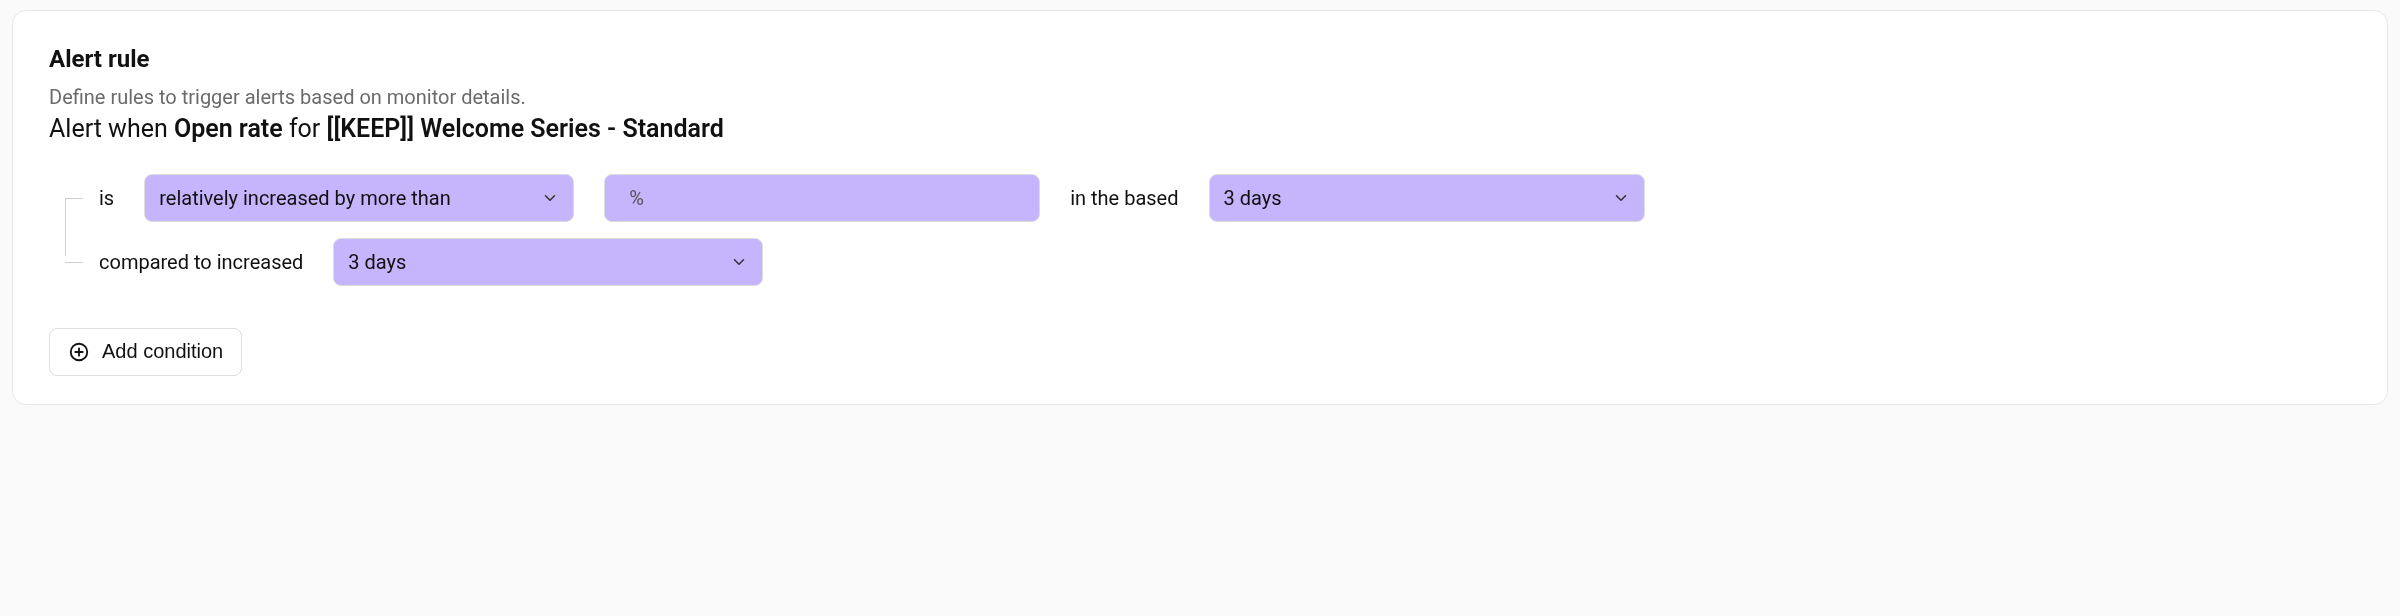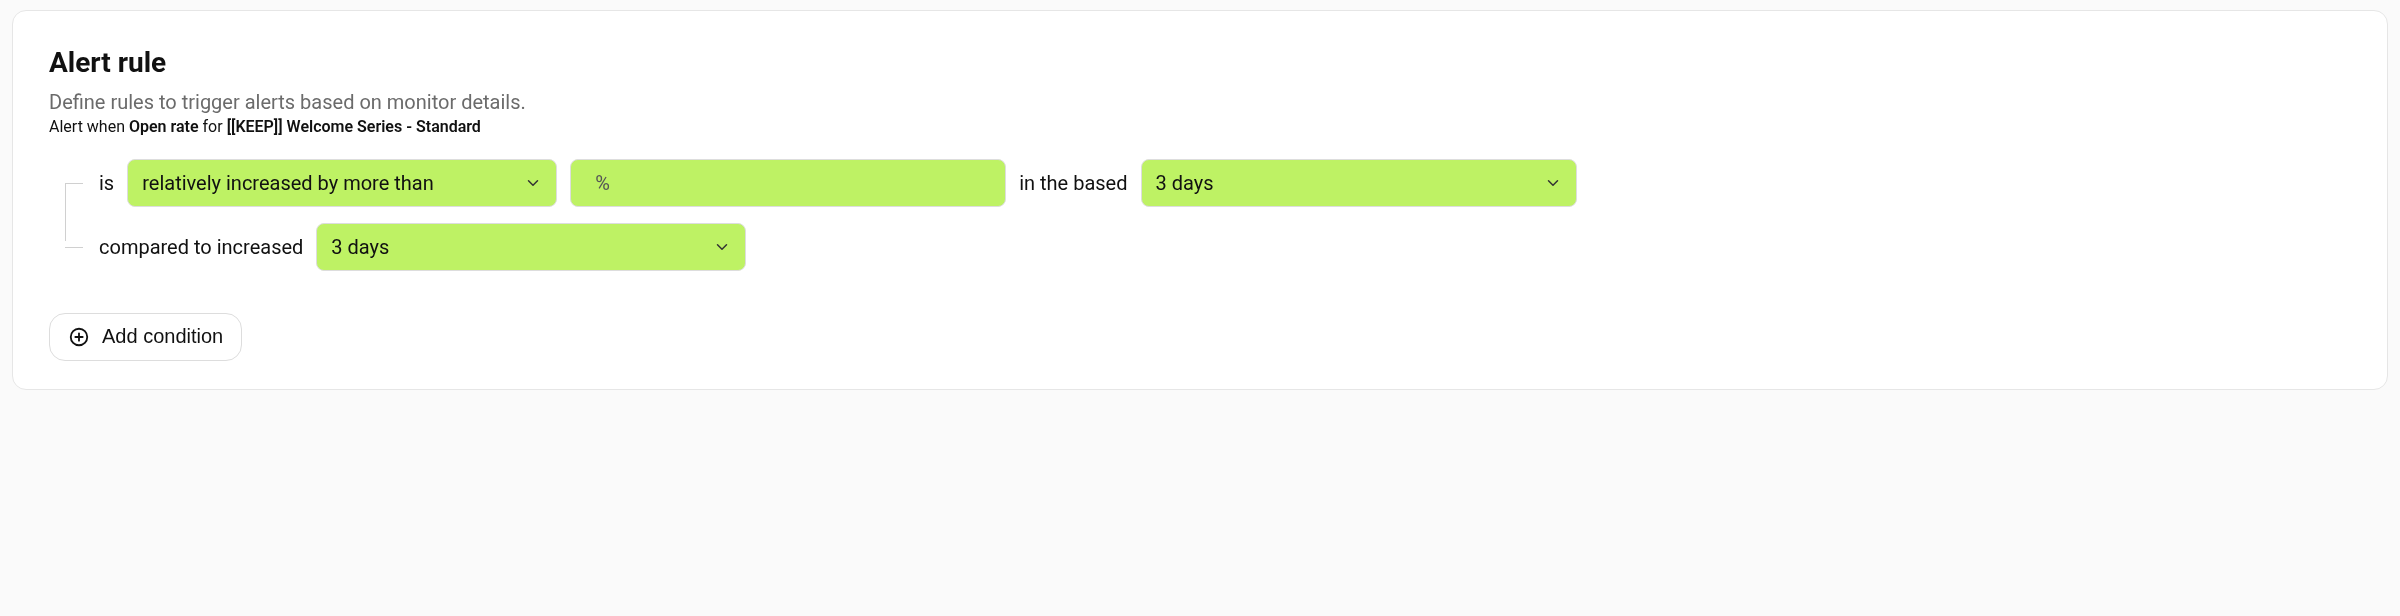--- a/index.html
+++ b/index.html
@@ -11,33 +11,33 @@
       line-height: 1.4;
     }
     .card {
       background: #fff;
       border: 1px solid #e6e6e6;
       border-radius: 14px;
       margin: 10px 12px;
       padding: 32px 36px 28px 36px;
     }
     .title {
-      font-size: 28px;
+      font-size: 24px;
       font-weight: 700;
       color: #111;
       margin-bottom: 6px;
     }
     .subtitle {
       font-size: 20px;
       color: #6b6b6b;
     }
     .sentence {
-      font-size: 16px;
-      color: #111;
-      margin-bottom: 20px;
+      font-size: 25px;
+      color: #111;
+      margin-bottom: 28px;
     }
     .sentence .metric,
     .sentence .flow {
       font-weight: 600;
     }
     .rules-block {
       position: relative;
       padding-left: 44px;
       margin-left: 6px;
     }
@@ -46,21 +46,21 @@
       position: absolute;
       left: 10px;
       top: 24px;
       bottom: 30px;
       width: 1px;
       background: #d0d0d0;
     }
     .rule-row {
       display: flex;
       align-items: center;
-      gap: 13px;
+      gap: 30px;
       position: relative;
       min-height: 48px;
       margin-bottom: 16px;
     }
     .rule-row::before {
       content: "";
       position: absolute;
       left: -34px;
       top: 50%;
       width: 18px;
@@ -71,21 +71,21 @@
       font-size: 20px;
       color: #111;
       white-space: nowrap;
     }
     .select, .input-wrap {
       display: flex;
       align-items: center;
       height: 48px;
       border: 1px solid #ddd;
       border-radius: 8px;
-      background: #bef264;
+      background: #c4b5fd;
       padding: 0 14px;
       font-size: 20px;
       color: #111;
     }
     .select {
       justify-content: space-between;
       cursor: pointer;
     }
     .select .value { overflow: hidden; text-overflow: ellipsis; white-space: nowrap; }
     .chev { flex-shrink: 0; margin-left: 12px; color: #333; }
@@ -110,21 +110,21 @@
     .w-value { width: 436px; }
     .w-timerange { width: 436px; }
     .w-baseline { width: 430px; }
 
     .add-btn {
       display: inline-flex;
       align-items: center;
       gap: 12px;
       height: 48px;
       border: 1px solid #ddd;
-      border-radius: 16px;
+      border-radius: 8px;
       background: #fff;
       padding: 0 18px;
       font-size: 20px;
       color: #111;
       cursor: pointer;
       margin-top: 26px;
     }
     .plus-icon { display:inline-flex; }
     svg { display: block; }
   </style>

